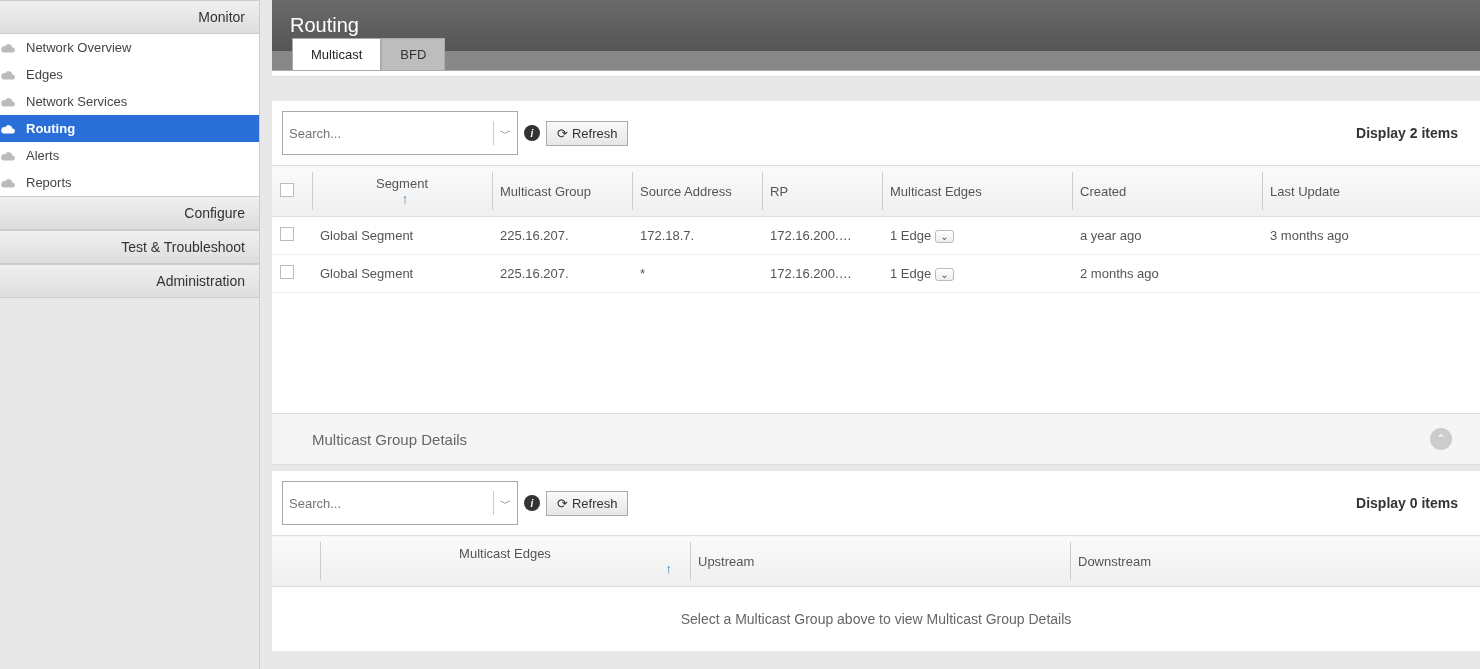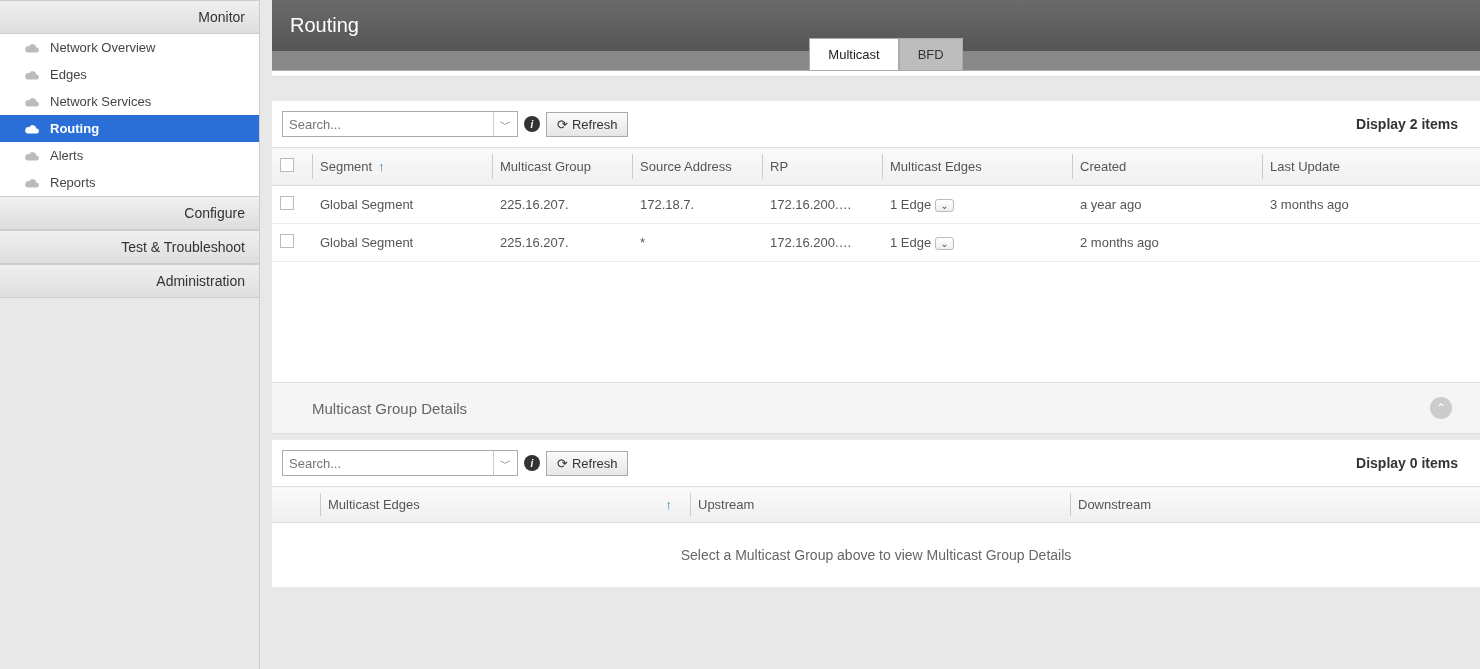--- a/index.html
+++ b/index.html
@@ -26,21 +26,21 @@
   color: #333;
   border-top: 1px solid #ccc;
   border-bottom: 1px solid #ccc;
   cursor: pointer;
   text-align: right;
 }
 .sidebar-items { background: #fff; }
 .sidebar-item {
   display: flex;
   align-items: center;
-  padding: 6px 24px;
+  padding: 6px 0;
   color: #444;
   cursor: pointer;
 }
 .sidebar-item.active {
   background: #2a6ed8;
   color: #fff;
 }
 .sidebar-item .cloud-icon {
   width: 16px; height: 10px;
   margin-right: 10px;
@@ -60,21 +60,20 @@
   font-size: 20px;
   padding: 14px 18px;
 }
 .tab-strip {
   background: #888;
   display: flex;
   align-items: flex-end;
   padding-left: 20px;
   height: 20px;
   border-bottom: 1px solid #aaa;
-  justify-content: center;
 }
 .tab {
   padding: 8px 18px;
   background: #bdbdbd;
   color: #333;
   cursor: pointer;
   font-size: 13px;
   border: 1px solid #aaa;
   border-bottom: none;
   margin-right: 0;
@@ -93,21 +92,21 @@
   padding: 10px 10px;
   gap: 6px;
   background: #fff;
   margin-top: 24px;
 }
 .search-wrap {
   display: flex;
   align-items: center;
   border: 1px solid #aaa;
   background: #fff;
-  height: 26px;
+  height: 44px;
 }
 .search-wrap input {
   border: none;
   outline: none;
   padding: 4px 6px;
   width: 210px;
   font-size: 13px;
   color: #555;
 }
 .search-wrap .chev {
@@ -220,21 +219,21 @@
   margin-right:10px;
 }
 .empty-msg {
   text-align:center;
   padding:24px 12px;
   color:#666;
   font-size:14px;
   background:#fff;
 }
 .sort-arrow-th { color:#2a7ab0; margin-left:auto; padding-right:10px;}
-.th-flex { display:flex; align-items:center; }
+.th-flex { display:flex; align-items:center;flex-direction:column; }
 </style>
 </head>
 <body>
 
 <div class="app">
 
   <div class="sidebar">
     <div class="sidebar-section-header">Monitor</div>
     <div class="sidebar-items">
       <div class="sidebar-item">

